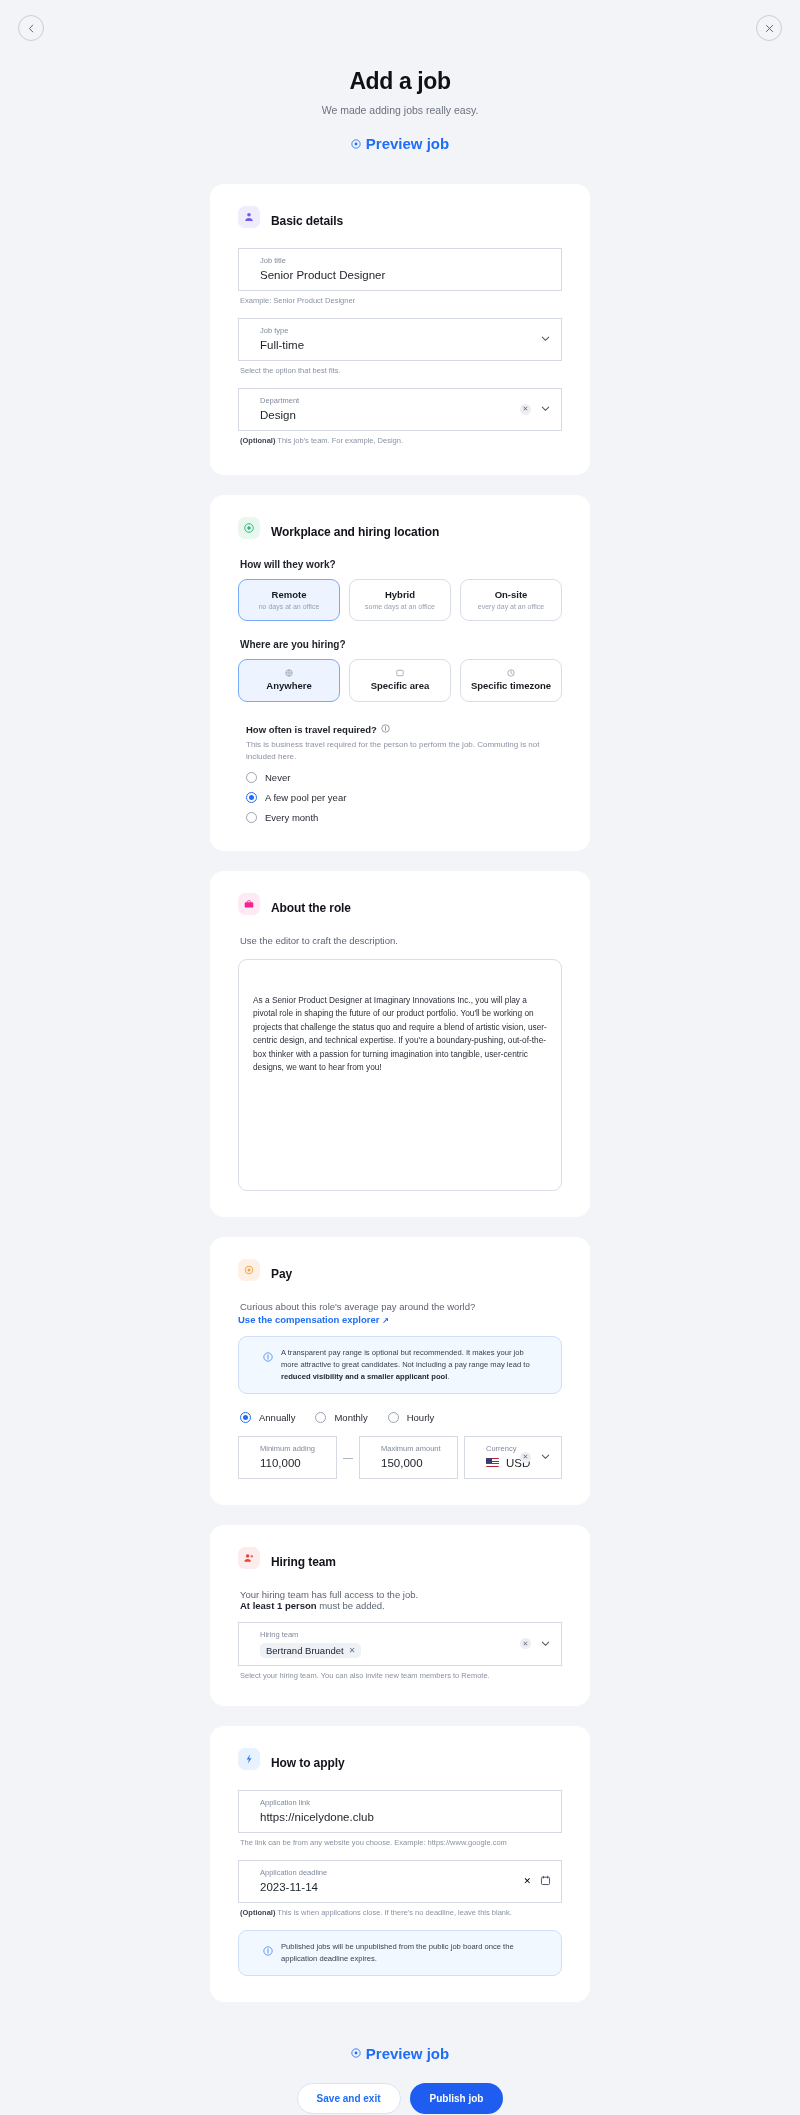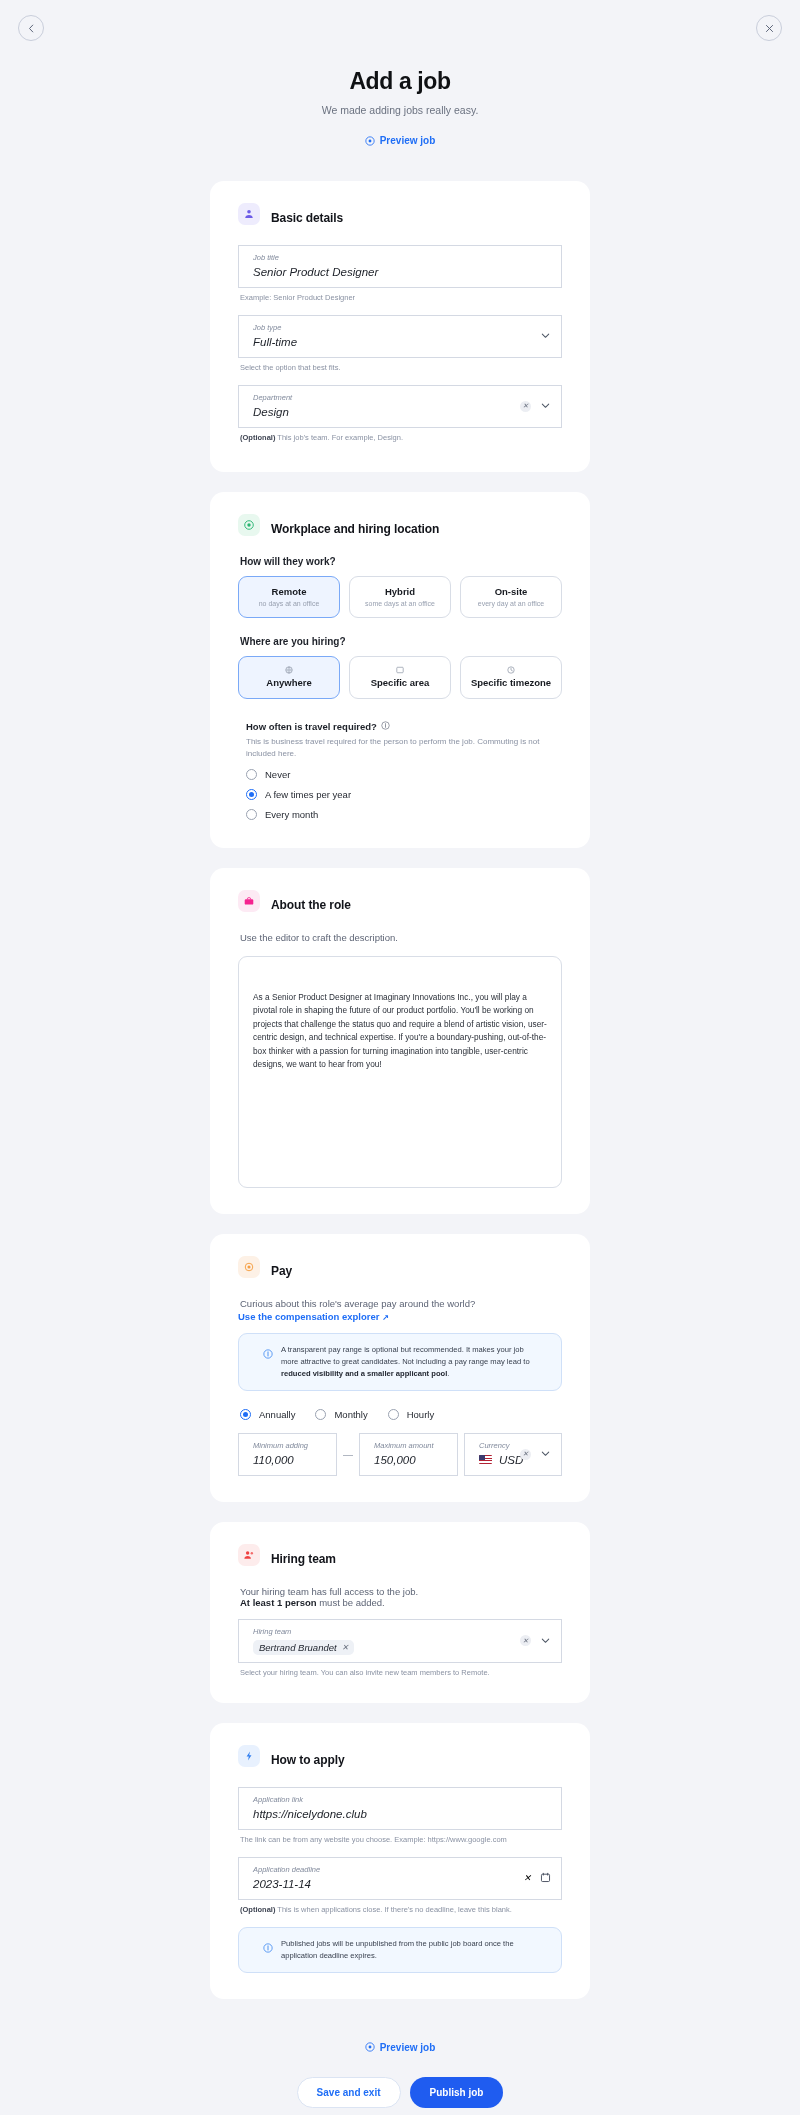--- a/index.html
+++ b/index.html
@@ -25,21 +25,21 @@
   .btn-close { right: 18px; }
 
   
   .page-head { text-align: center; padding-top: 10px; }
   .page-title {
     font-size: 23px; font-weight: 700; color: #0f1114; letter-spacing: -0.4px;
   }
   .page-sub { font-size: 10.5px; color: #6b7280; margin-top: 9px; }
   .preview-link {
     display: inline-flex; align-items: center; gap: 5px;
-    margin-top: 19px; color: #1f6ef6; font-size: 10px; font-weight: 600;
+    margin-top: 19px; color: #1f6ef6; font-size: 15px; font-weight: 600;
     cursor: pointer;
   }
   .preview-link svg { display:block; }
 
   
   .card {
     width: 380px; margin: 0 auto 20px auto;
     background: #ffffff; border-radius: 14px;
     padding: 22px 28px 26px 28px;
   }
@@ -51,21 +51,21 @@
     display: flex; align-items: center; justify-content: center; flex: none;
   }
   .card-icon svg { display: block; }
   .card-title { font-size: 12px; font-weight: 700; color: #12141a; letter-spacing: -0.1px; }
 
   
   .field { margin-bottom: 4px; }
   .input-box {
     position: relative;
     border: 1px solid #d4d9e3; border-radius: 0;
-    background: #fff; padding: 7px 11px 7px 14px; min-height: 38px; font-style: italic;
+    background: #fff; padding: 7px 11px 7px 21px; min-height: 38px;
   }
   .input-label { font-size: 7.5px; color: #818a9c; line-height: 10px; }
   .input-value { font-size: 11.5px; color: #1d2129; line-height: 16px; margin-top: 1px; }
   .helper { font-size: 7.5px; color: #8a92a3; margin: 5px 0 13px 2px; }
   .helper strong { color: #3f4553; font-weight: 700; }
 
   .adorn { position: absolute; right: 10px; top: 50%; transform: translateY(-50%);
            display: flex; align-items: center; gap: 9px; }
   .chev { color: #4b5costume; }
   .clear-chip {
@@ -310,21 +310,21 @@
     </span>
   </div>
   <div class="sub-note">This is business travel required for the person to perform the job. Commuting is not included here.</div>
 
   <div class="radio-row">
     <span class="radio"></span>
     <span class="radio-lbl">Never</span>
   </div>
   <div class="radio-row">
     <span class="radio on"></span>
-    <span class="radio-lbl">A few times per year</span>
+    <span class="radio-lbl">A few pool per year</span>
   </div>
   <div class="radio-row" style="margin-bottom:2px">
     <span class="radio"></span>
     <span class="radio-lbl">Every month</span>
   </div>
 </div>
 
 <div class="card">
   <div class="card-head">
     <span class="card-icon" style="background:#fdeaf4;color:#f5238f">

